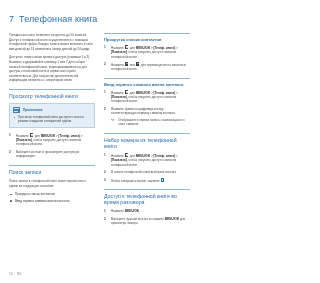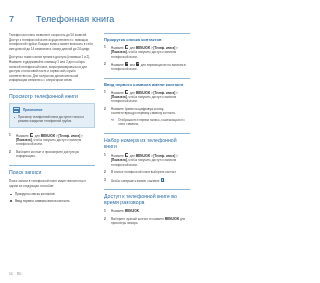--- a/index.html
+++ b/index.html
@@ -27,21 +27,21 @@
     display:flex;
     gap:5px;
     color:#2f6fa8;
     font-size:9px;
     line-height:10px;
     font-weight:400;
     margin:0 0 9px 0;
     letter-spacing:.1px;
   }
   .chapter .num{flex:0 0 auto;}
-  .chapter .ttl{flex:1 1 auto;margin-left:17px;}
+  .chapter .ttl{flex:1 1 auto;}
   
   p.body{
     font-size:3.05px;
     line-height:4.6px;
     margin:0 0 4px 0;
     text-align:left;
     color:#4a4a4a;
   }
   
   .sec{

